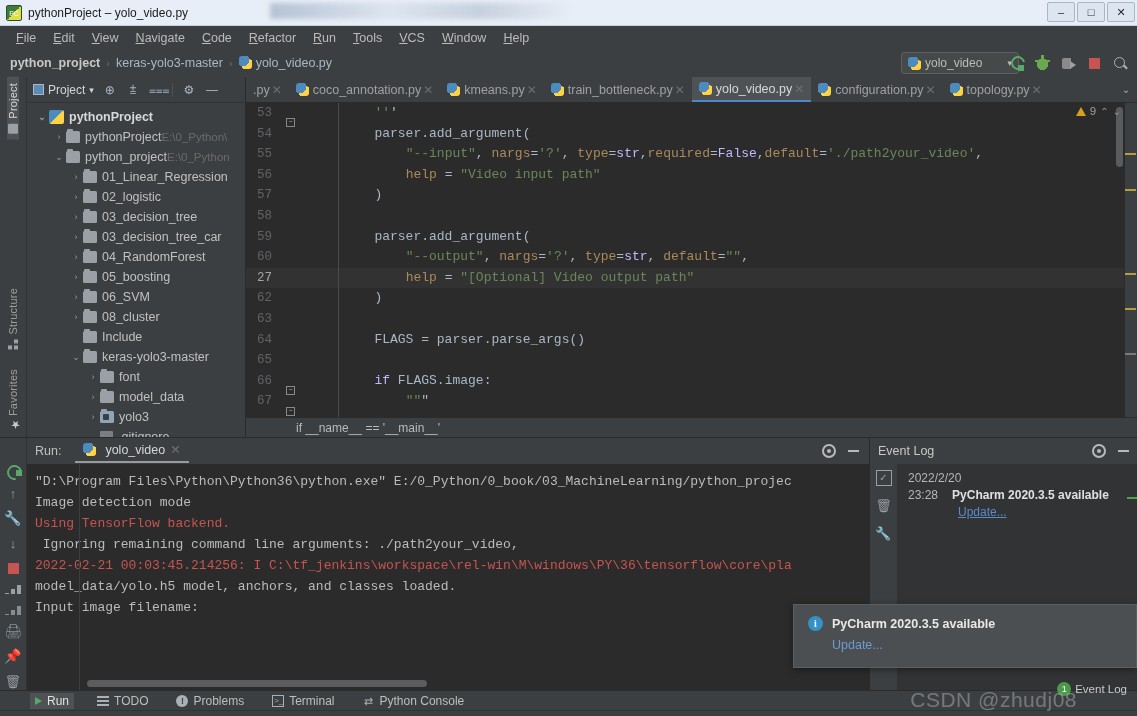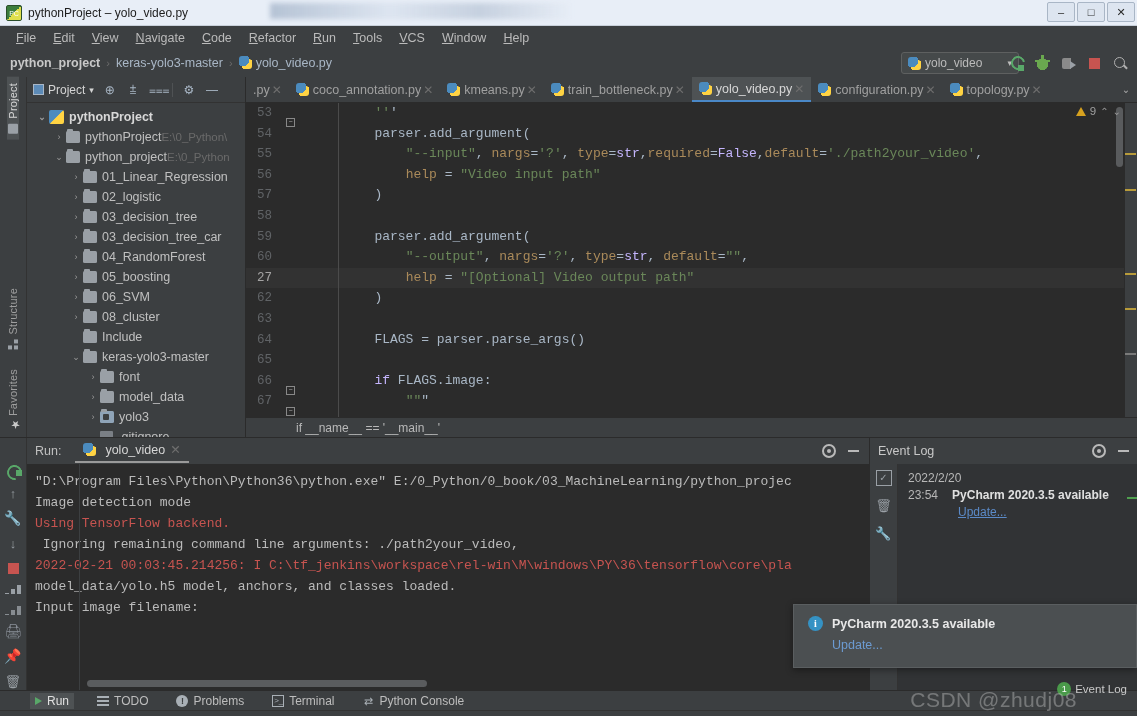--- a/index.html
+++ b/index.html
@@ -716,21 +716,21 @@
       </div>
       <div class="ev-body">
         <div class="ev-stripe">
           <div class="ev-ic ev-check">✓</div>
           <div class="ev-ic">🗑</div>
           <div class="ev-ic">🔧</div>
         </div>
         <div class="ev-content">
           <div class="ev-date">2022/2/20</div>
           <div class="ev-line">
-            <span class="ev-time">23:54</span>
+            <span class="ev-time">23:28</span>
             <span class="ev-msg">PyCharm 2020.3.5 available</span>
           </div>
           <a class="ev-link">Update...</a>
           <div class="ev-greenline"></div>
         </div>
       </div>
     </div>
   </div>
 
   <div class="toolbar-bottom" id="twbar">

